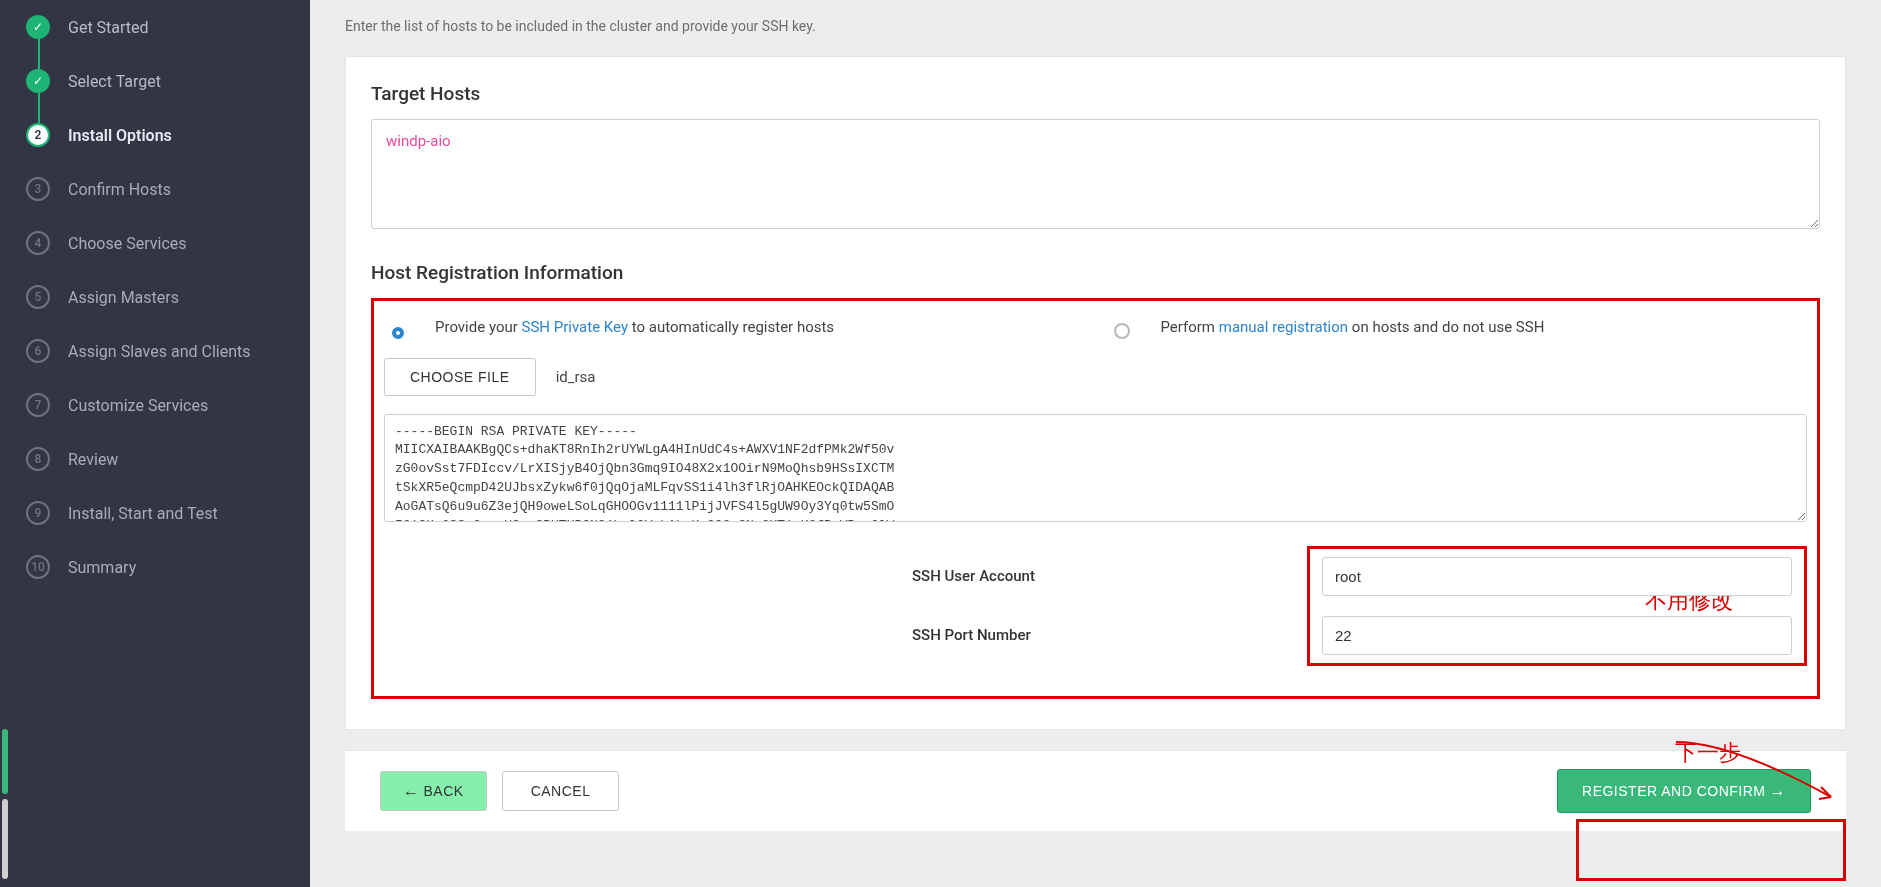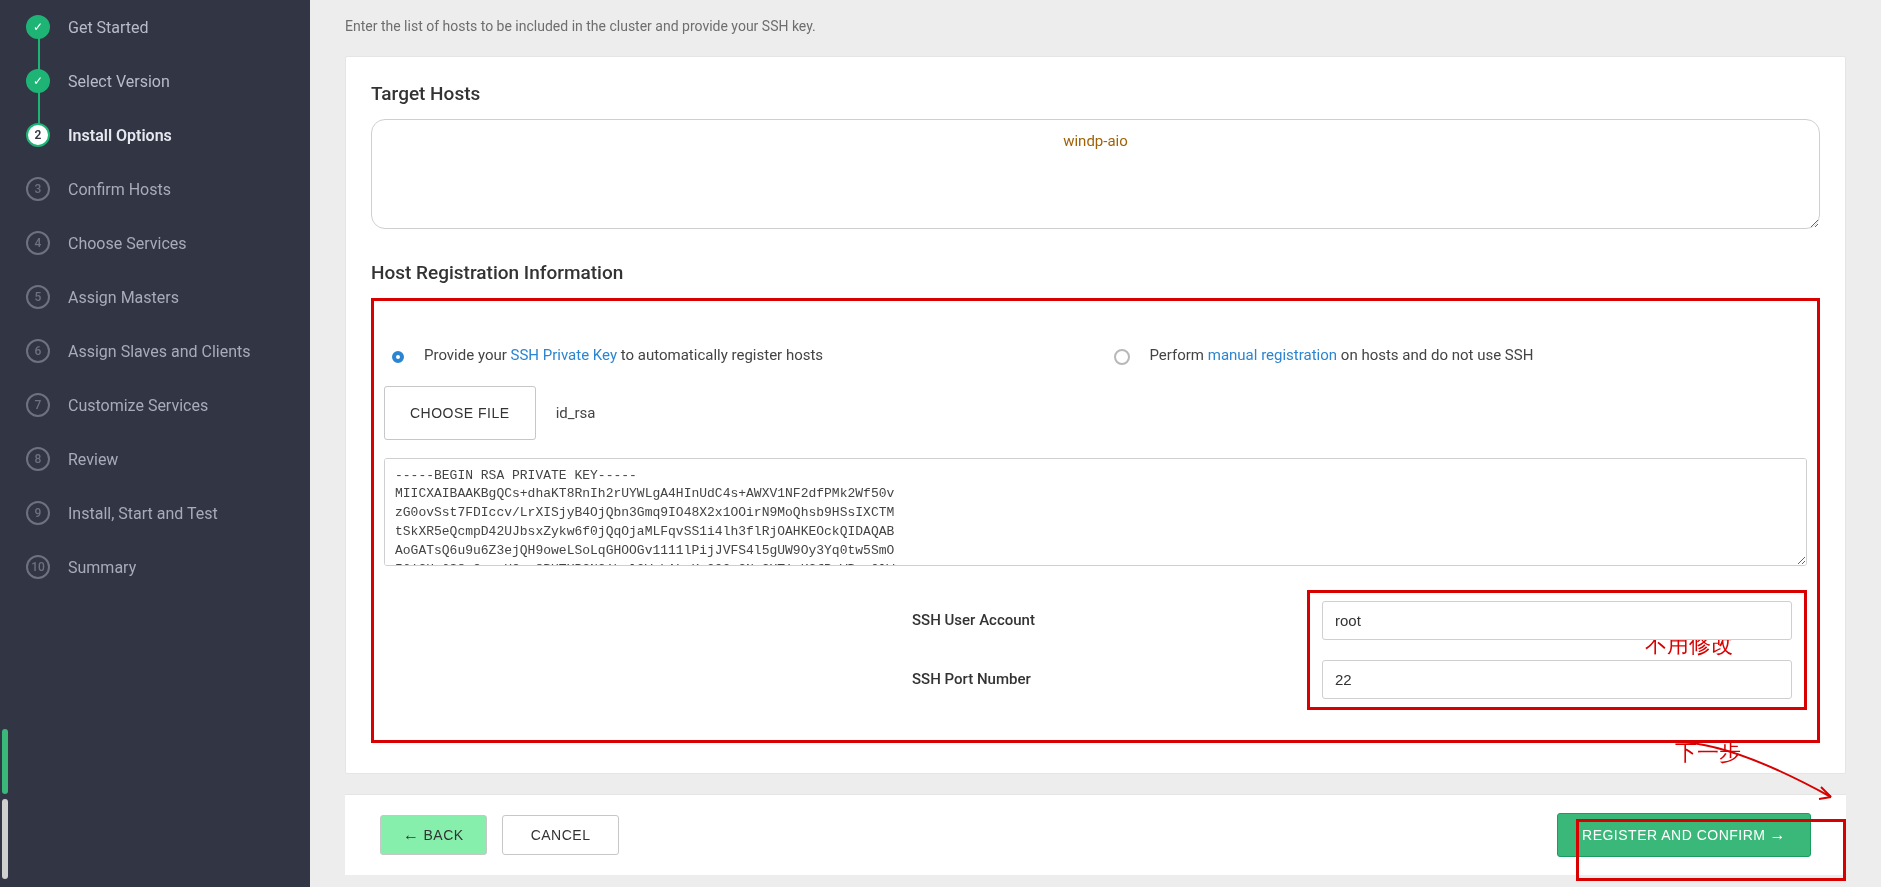--- a/index.html
+++ b/index.html
@@ -101,46 +101,44 @@
     .section-help {
       font-size: 15px;
       color: #444;
       margin-bottom: 16px;
     }
     .section-help a, .radio-text a { color: #2b85d0; text-decoration: none; }
     textarea.hosts {
       width: 100%;
       min-height: 110px;
       border: 1px solid #cfcfcf;
-      border-radius: 14px;
+      border-radius: 3px;
       font-family: inherit;
       font-size: 15px;
       padding: 12px 14px;
-      color: #a16207;
+      color: #ec4899;
       resize: both;
       margin-bottom: 28px;
-      text-align: center;
     }
     .red-box-big {
       border: 3px solid #d80000;
       padding: 10px 0 30px 0;
       margin-top: 10px;
     }
     .radio-row {
       display: flex;
       gap: 20px;
       padding: 0 10px;
     }
     .radio-opt {
       flex: 1;
       display: flex;
-      align-items: center;
-      gap: 20px;
+      align-items: flex-end;
+      gap: 31px;
       padding: 5px 8px;
-      margin-top: 28px;
     }
     .radio-dot {
       width: 16px; height: 16px;
       border-radius: 50%;
       border: 2px solid #b8b8b8;
       margin-top: 3px;
       flex-shrink: 0;
       background: #fff;
     }
     .radio-dot.checked {
@@ -157,21 +155,21 @@
       align-items: center;
       gap: 20px;
       padding: 14px 10px 10px 10px;
     }
     .btn-outline {
       border: 1px solid #c7c7c7;
       background: #fff;
       color: #333;
       font-size: 14px;
       letter-spacing: 0.5px;
-      padding: 18px 25px;
+      padding: 10px 25px;
       border-radius: 3px;
       cursor: pointer;
     }
     .file-name { color: #444; font-size: 15px; }
     textarea.sshkey {
       margin: 8px 10px 0 10px;
       width: calc(100% - 20px);
       height: 108px;
       border: 1px solid #cfcfcf;
       border-radius: 3px;
@@ -311,21 +309,21 @@
 <div class="sidebar">
   <div class="wizard-step done">
     <div class="wizard-line bottom"></div>
     <div class="circle">✓</div>
     <div class="step-label">Get Started</div>
   </div>
   <div class="wizard-step done">
     <div class="wizard-line top"></div>
     <div class="wizard-line bottom"></div>
     <div class="circle">✓</div>
-    <div class="step-label">Select Version</div>
+    <div class="step-label">Select Target</div>
   </div>
   <div class="wizard-step active">
     <div class="wizard-line top"></div>
     <div class="circle">2</div>
     <div class="step-label">Install Options</div>
   </div>
   <div class="wizard-step">
     <div class="circle">3</div>
     <div class="step-label">Confirm Hosts</div>
   </div>

